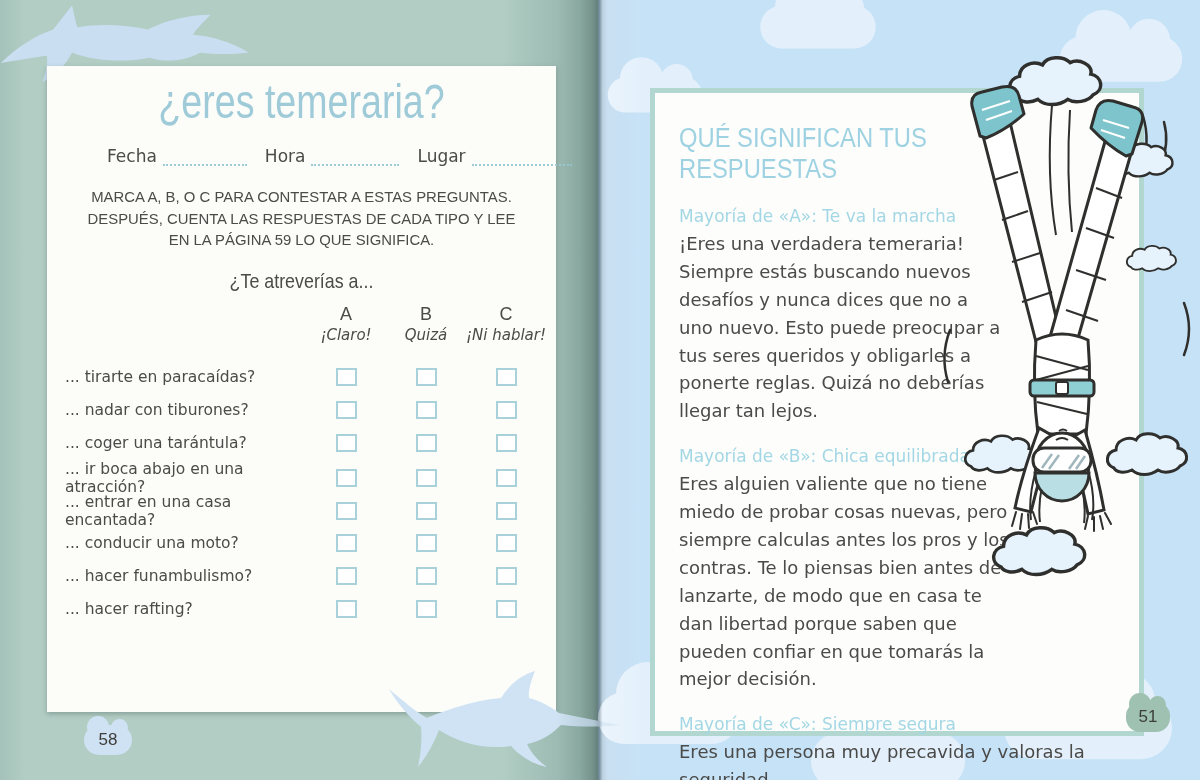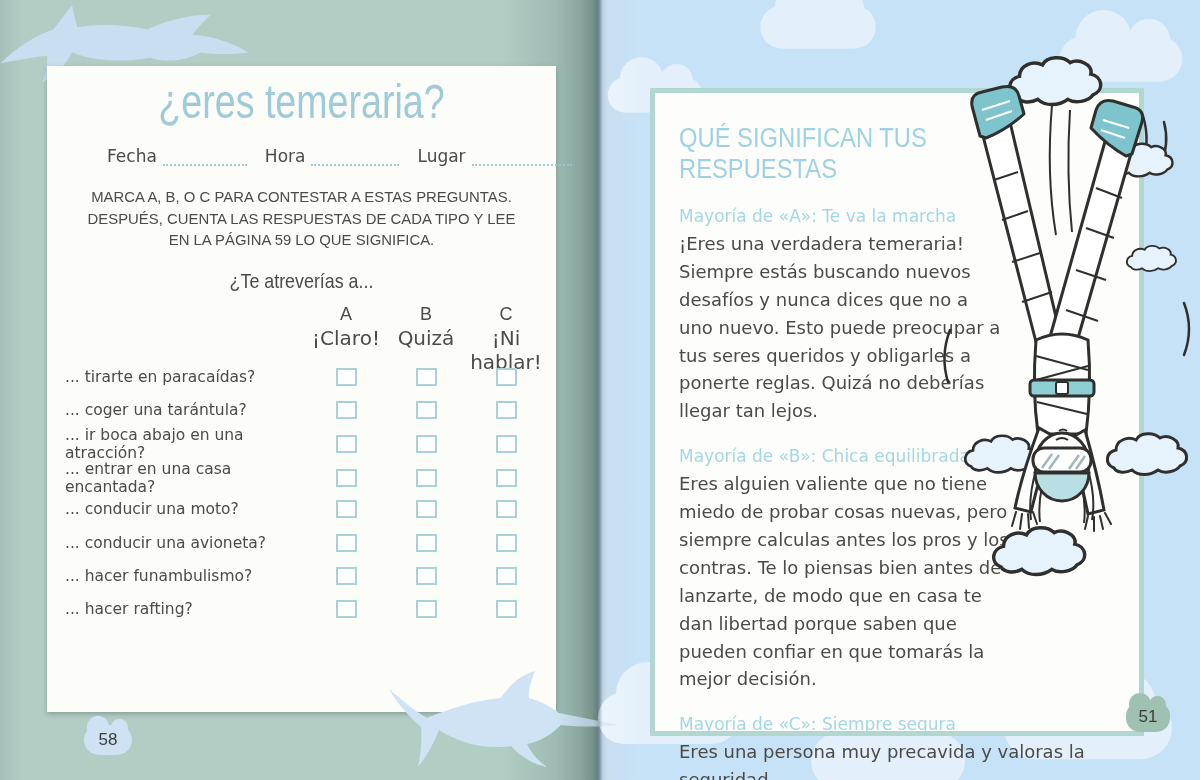--- a/index.html
+++ b/index.html
@@ -28,21 +28,21 @@
   .instructions{position:absolute;top:120px;left:26px;right:26px;margin:0;text-align:center;
     font-family:"Liberation Sans",sans-serif;text-transform:uppercase;
     font-size:15.5px;line-height:1.4;transform:scaleX(.96);}
   .dare-subtitle{position:absolute;top:203px;left:0;right:0;margin:0;text-align:center;
     font-size:21px;transform:scaleX(.85);}
 
   .grid4{display:grid;grid-template-columns:1fr 80px 80px 80px;}
   .answer-header{position:absolute;top:238px;left:18px;right:10px;}
   .answer-subheader{position:absolute;top:260px;left:18px;right:10px;}
   .col-letter{text-align:center;font-family:"Liberation Sans",sans-serif;font-size:18px;}
-  .col-sub{text-align:center;font-size:20px;}
+  .col-sub{text-align:center;font-size:15px;font-style:italic;}
   .question-rows{position:absolute;top:294px;left:18px;right:10px;}
   .q-row{align-items:center;height:33.2px;}
   .q-label{font-size:15.5px;}
   .cb{width:17px;height:14px;border:2px solid #a9d1da;background:#fff;justify-self:center;}
 
   
   .page-right{left:598px;width:602px;
     background:linear-gradient(90deg,#8fa9ba 0%,#b7d5ec 1.5%,#c6e2f7 7%,#c6e2f7 100%);}
   .softcloud{position:absolute;width:70px;height:26px;background:#e3f0fb;border-radius:20px;}
   .softcloud::before{content:"";position:absolute;left:9px;top:-15px;width:32px;height:32px;
@@ -126,45 +126,45 @@
       </div>
 
       <div class="question-rows">
         <div class="q-row grid4">
           <span class="q-label">... tirarte en paracaídas?</span>
           <span class="cb"></span>
           <span class="cb"></span>
           <span class="cb"></span>
         </div>
         <div class="q-row grid4">
+          <span class="q-label">... nadar con tiburones?</span>
+          <span class="cb"></span>
+          <span class="cb"></span>
+          <span class="cb"></span>
+        </div>
+        <div class="q-row grid4">
           <span class="q-label">... coger una tarántula?</span>
           <span class="cb"></span>
           <span class="cb"></span>
           <span class="cb"></span>
         </div>
         <div class="q-row grid4">
           <span class="q-label">... ir boca abajo en una atracción?</span>
           <span class="cb"></span>
           <span class="cb"></span>
           <span class="cb"></span>
         </div>
         <div class="q-row grid4">
           <span class="q-label">... entrar en una casa encantada?</span>
           <span class="cb"></span>
           <span class="cb"></span>
           <span class="cb"></span>
         </div>
         <div class="q-row grid4">
           <span class="q-label">... conducir una moto?</span>
-          <span class="cb"></span>
-          <span class="cb"></span>
-          <span class="cb"></span>
-        </div>
-        <div class="q-row grid4">
-          <span class="q-label">... conducir una avioneta?</span>
           <span class="cb"></span>
           <span class="cb"></span>
           <span class="cb"></span>
         </div>
         <div class="q-row grid4">
           <span class="q-label">... hacer funambulismo?</span>
           <span class="cb"></span>
           <span class="cb"></span>
           <span class="cb"></span>
         </div>

